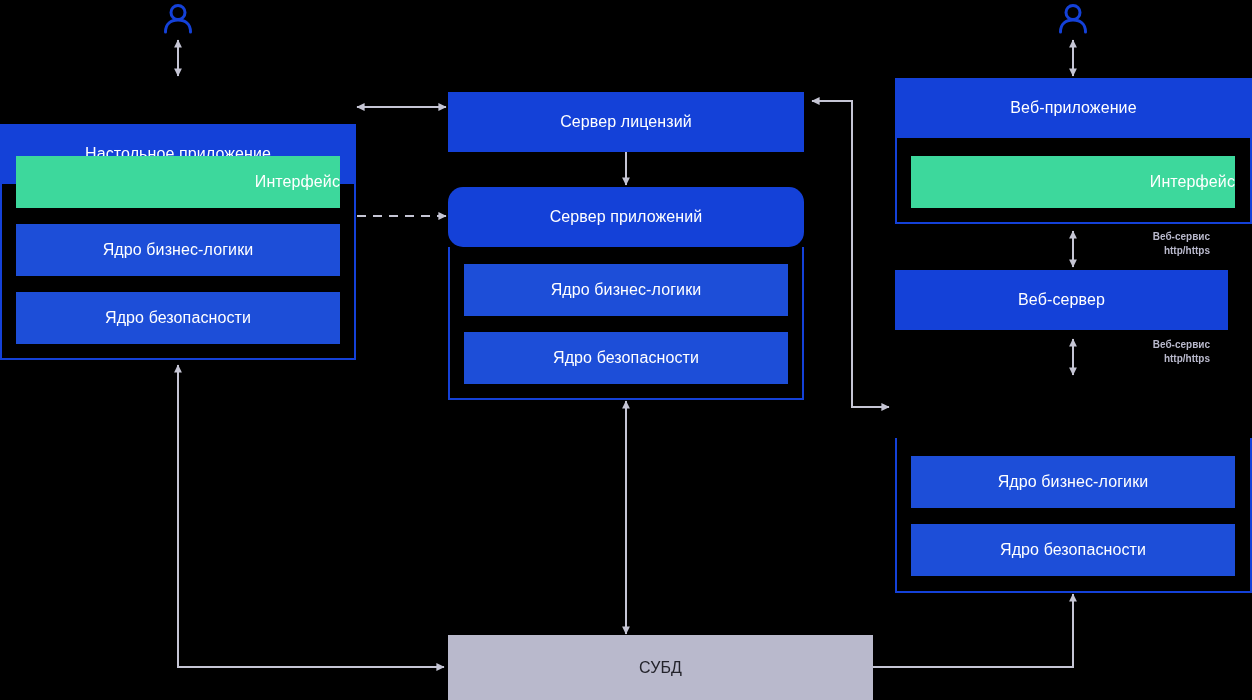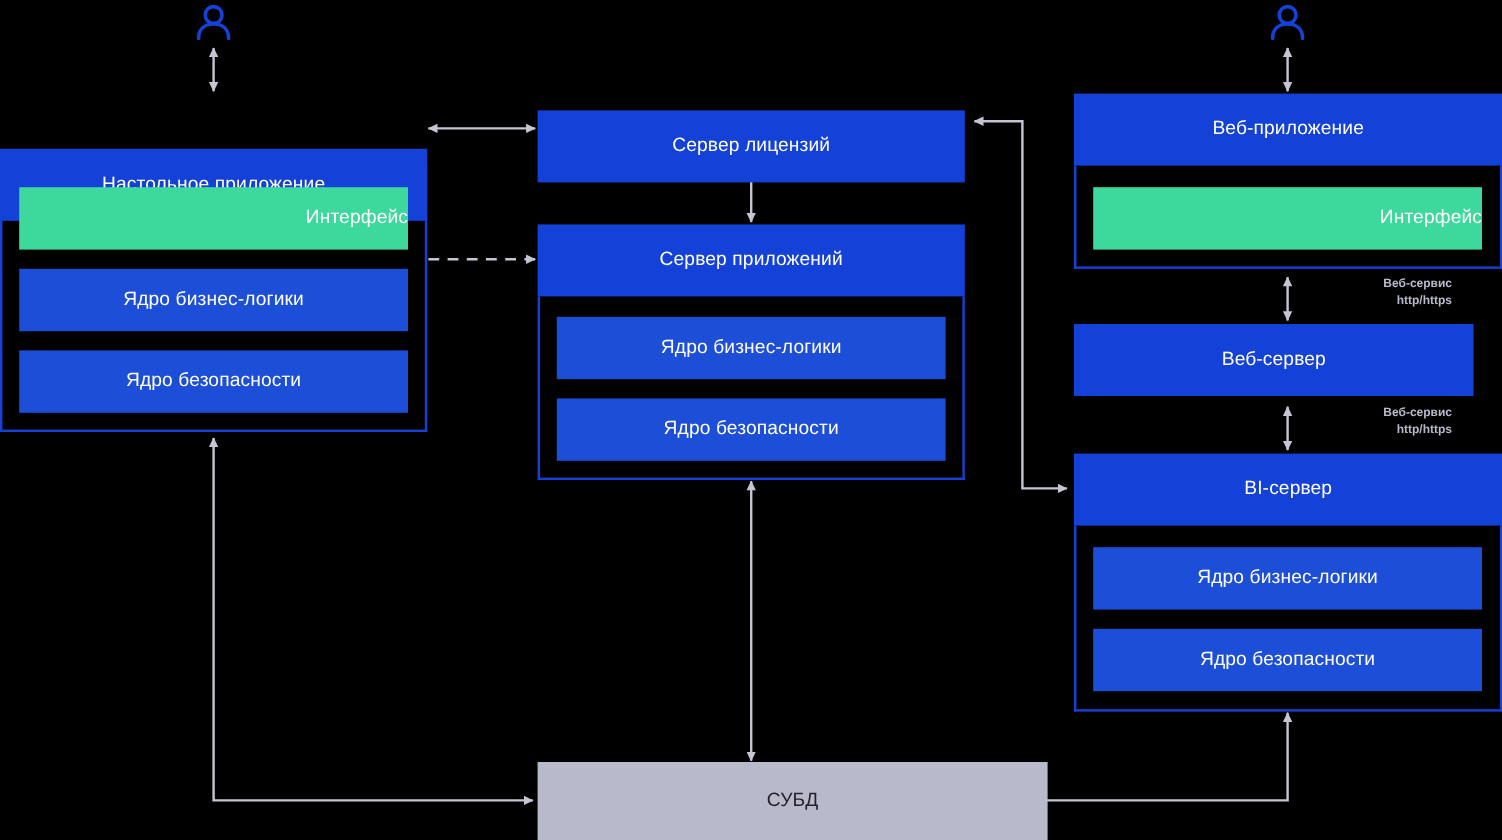--- a/index.html
+++ b/index.html
@@ -143,21 +143,21 @@
     <span>Ядро бизнес-логики</span>
   </div>
   <div class="box core" style="left:16px; top:292px; width:324px; height:52px;">
     <span>Ядро безопасности</span>
   </div>
 
   <div class="box hdr" style="left:448px; top:92px; width:356px; height:60px;">
     <span>Сервер лицензий</span>
   </div>
 
-  <div class="box hdr" style="left:448px; top:187px; width:356px; height:60px;">
+  <div class="box hdr" style="left:448px; top:187px; width:356px; height:60px;border-radius:15px;">
     <span>Сервер приложений</span>
   </div>
   <div class="container" style="left:448px; top:247px; width:356px; height:153px;"></div>
   <div class="box core" style="left:464px; top:264px; width:324px; height:52px;">
     <span>Ядро бизнес-логики</span>
   </div>
   <div class="box core" style="left:464px; top:332px; width:324px; height:52px;">
     <span>Ядро безопасности</span>
   </div>
 
@@ -176,23 +176,20 @@
 
   <div class="box hdr" style="left:895px; top:270px; width:333px; height:60px;">
     <span>Веб-сервер</span>
   </div>
 
   <div class="edge-label" style="left:1090px; top:338px; width:120px;">
     <div>Веб-сервис</div>
     <div>http/https</div>
   </div>
 
-  <div class="box hdr" style="left:895px; top:378px; width:357px; height:60px;">
-    <span>BI-сервер</span>
-  </div>
   <div class="container" style="left:895px; top:438px; width:357px; height:155px;"></div>
   <div class="box core" style="left:911px; top:456px; width:324px; height:52px;">
     <span>Ядро бизнес-логики</span>
   </div>
   <div class="box core" style="left:911px; top:524px; width:324px; height:52px;">
     <span>Ядро безопасности</span>
   </div>
 
   <div class="box db" style="left:448px; top:635px; width:425px; height:65px;">
     <span>СУБД</span>

